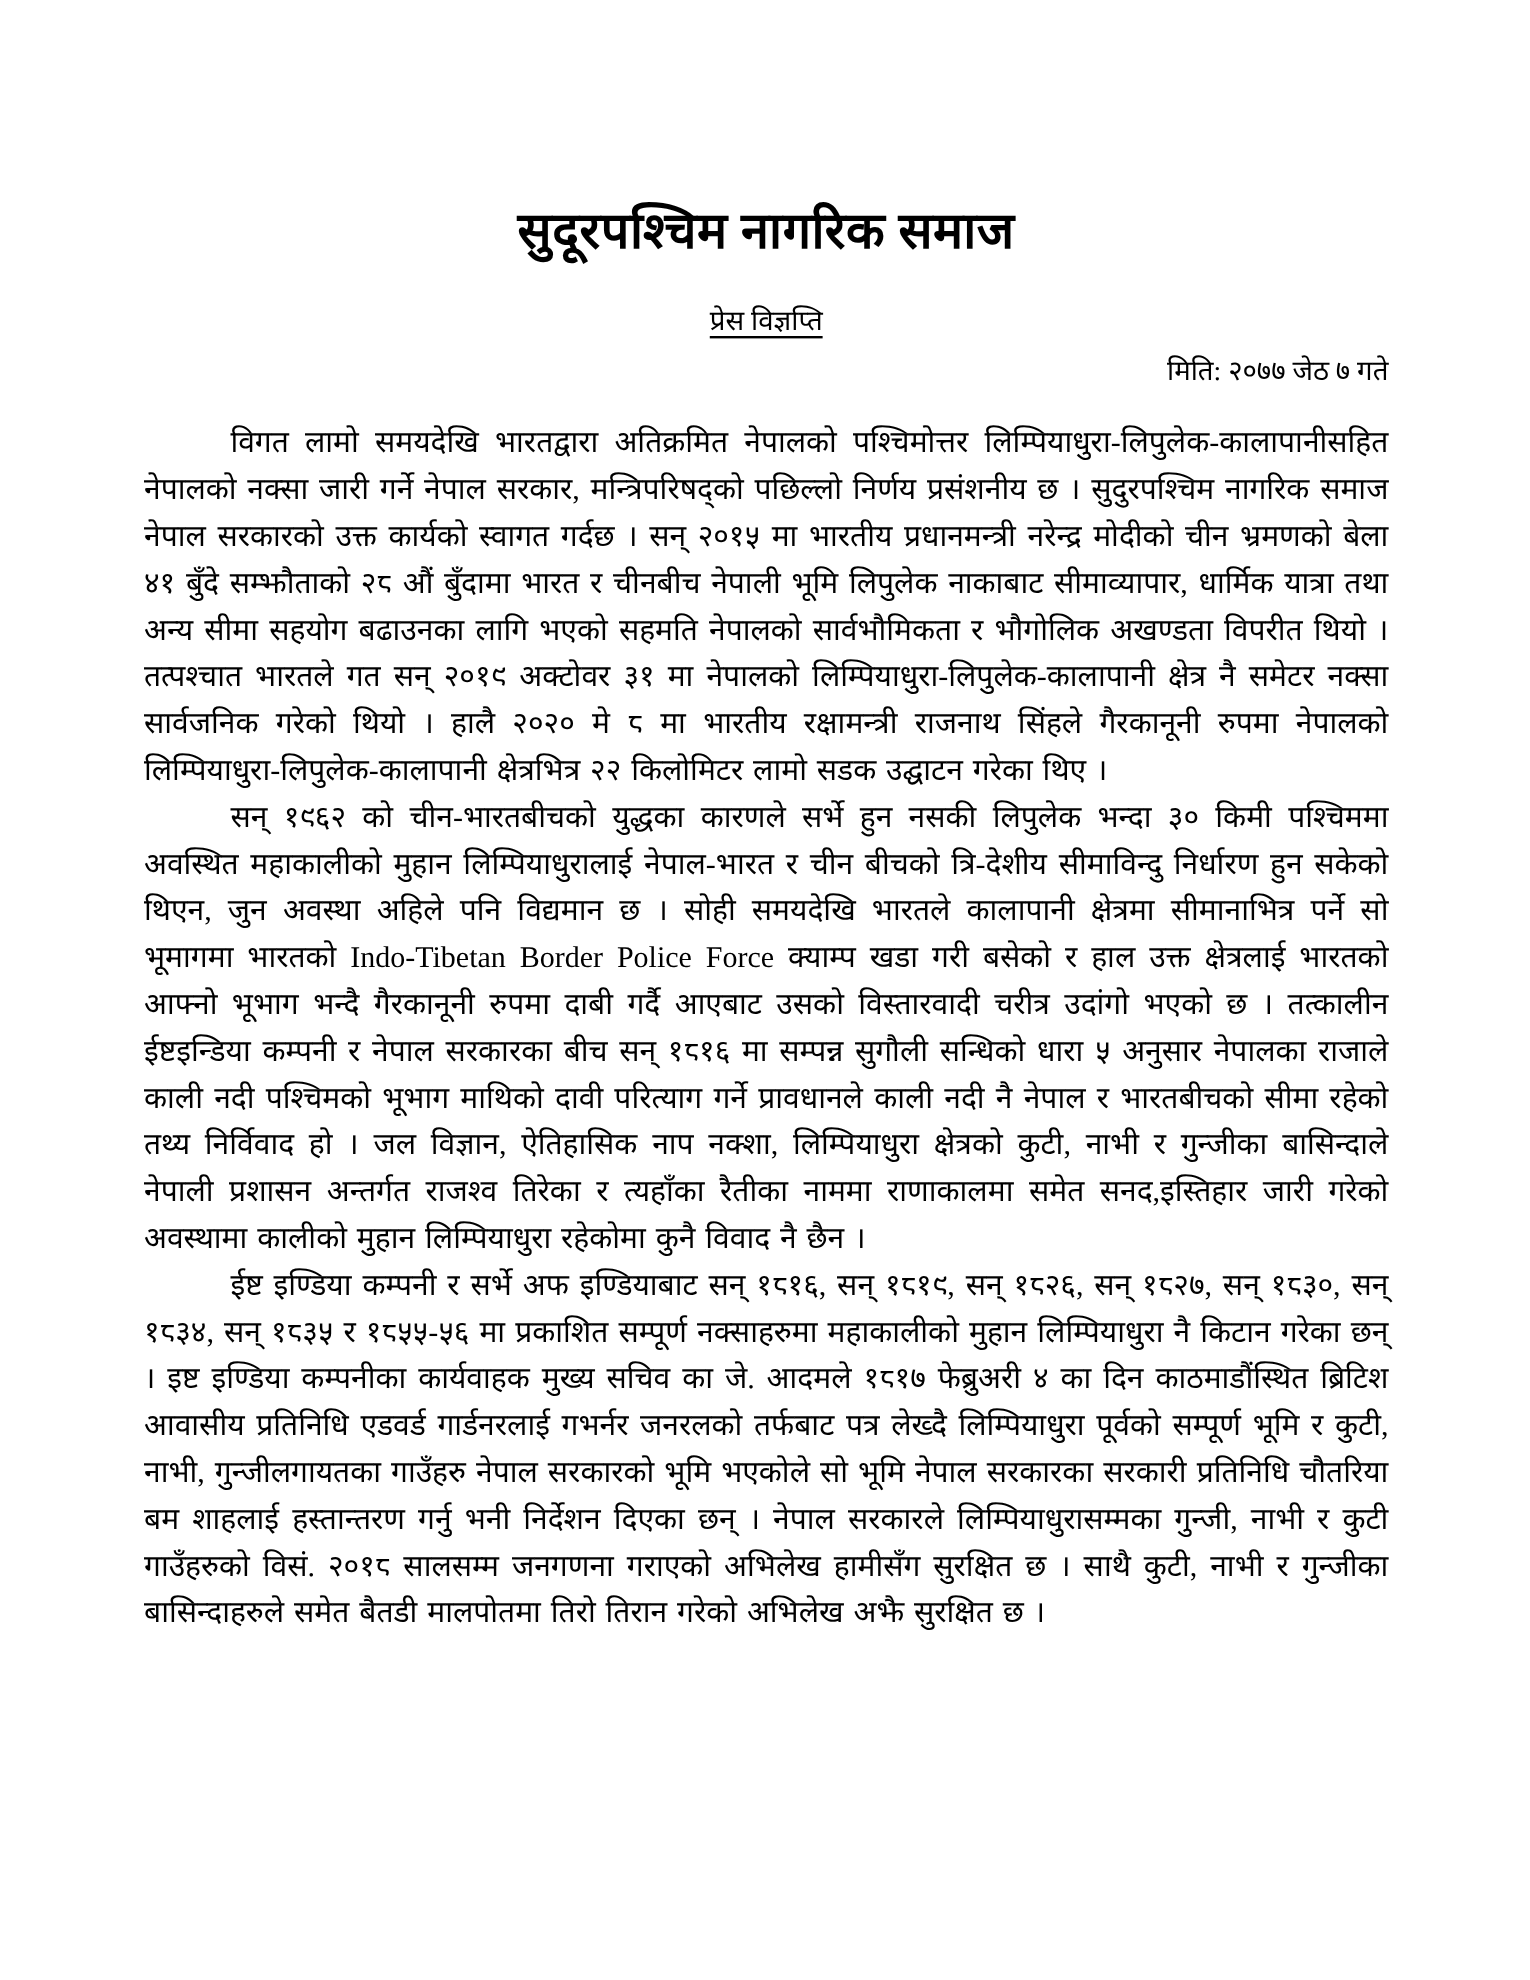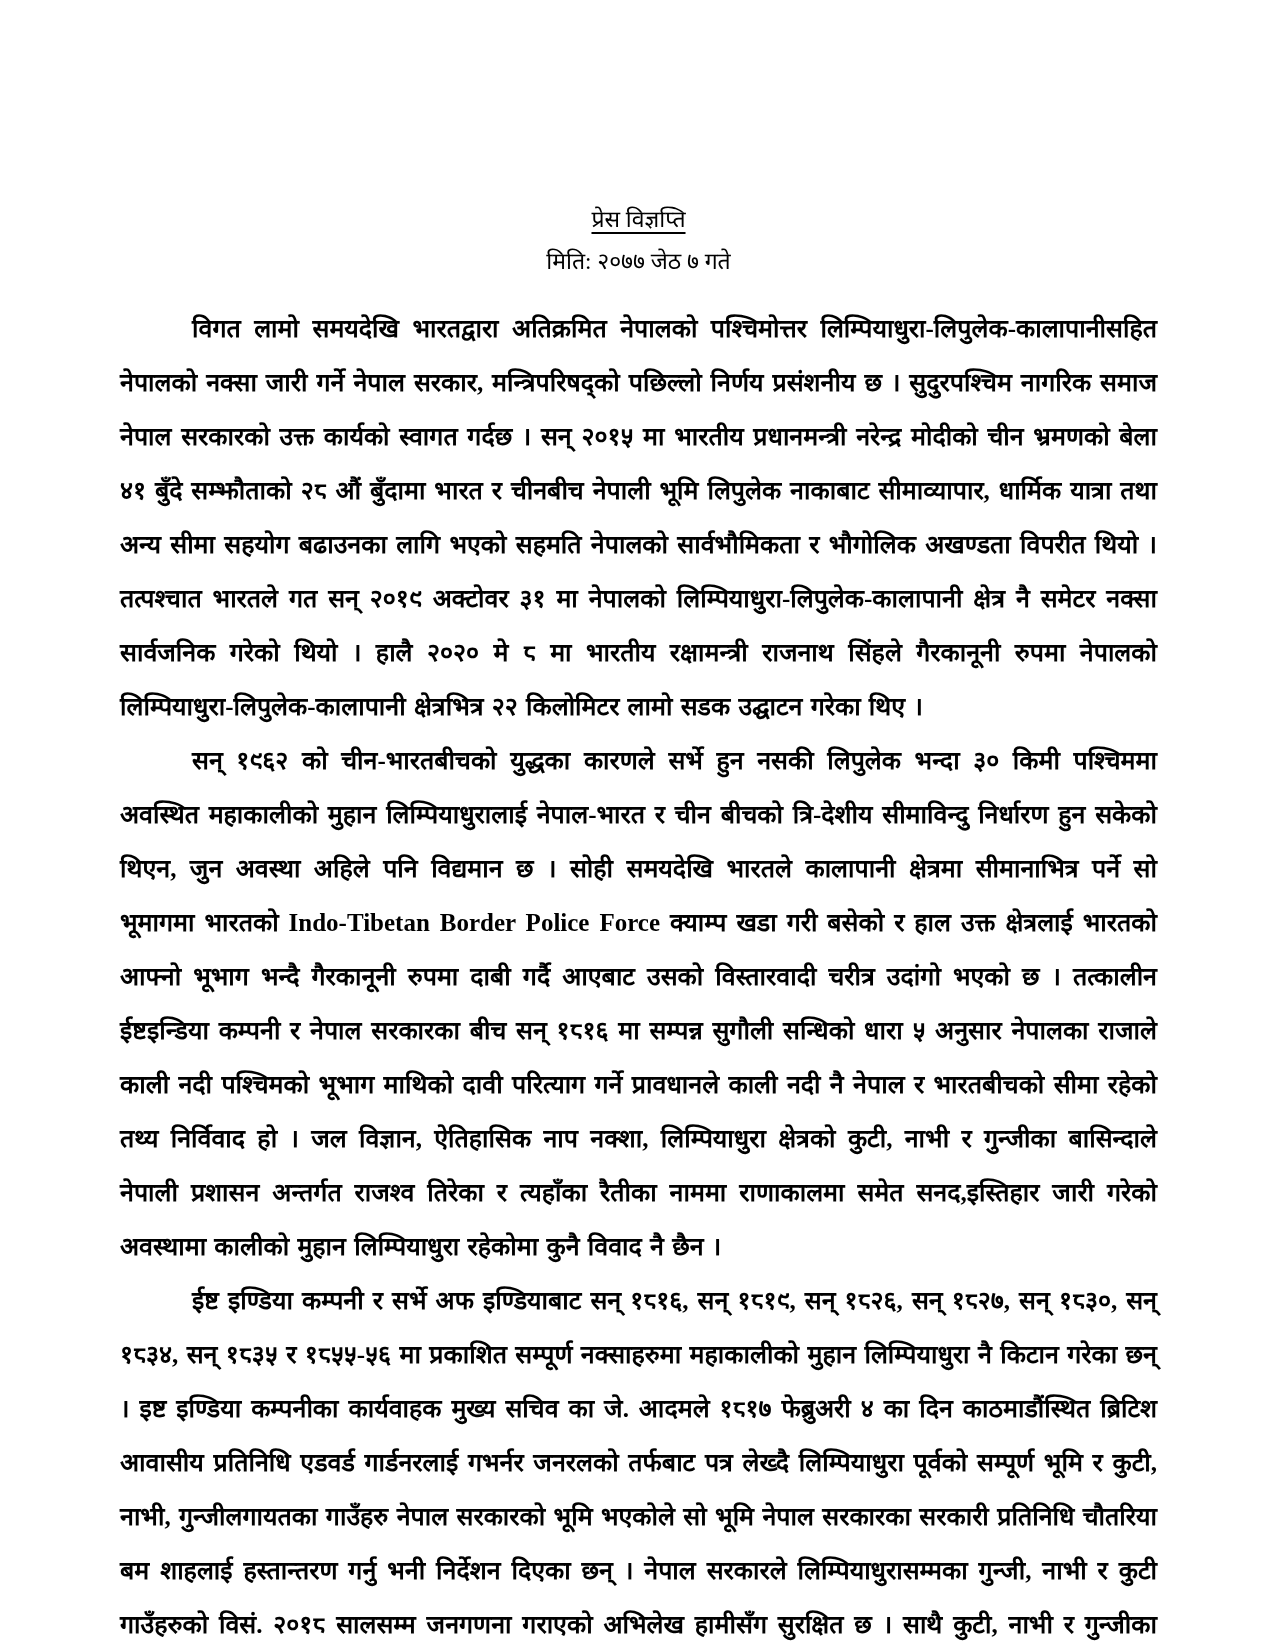--- a/index.html
+++ b/index.html
@@ -37,42 +37,42 @@
     text-align: center;
     font-size: 23px;
     font-weight: normal;
     margin: 32px 0 0 0;
   }
   .press-heading span {
     text-decoration: underline;
     text-underline-offset: 5px;
   }
   .date-line {
-    text-align: center;
+    text-align: right;
     font-size: 23px;
     margin: 10px 0 0 0;
   }
   .body-text {
     margin-top: 26px;
   }
   .body-text p {
     margin: 0;
     font-size: 25px;
-    line-height: 54px;
+    line-height: 39px;
     text-align: justify;
     text-indent: 72px;
     word-spacing: 2px;
-    font-weight: bold;
   }
 </style>
 </head>
 <body>
 
 <div class="page">
 
+  <h1 class="doc-title">सुदूरपश्चिम नागरिक समाज</h1>
 
 
   <div class="press-heading">
     <span>प्रेस विज्ञप्ति</span>
   </div>
 
   <div class="date-line">मिति: २०७७ जेठ ७ गते</div>
 
   <div class="body-text">
     <p>विगत लामो समयदेखि भारतद्वारा अतिक्रमित नेपालको पश्चिमोत्तर लिम्पियाधुरा-लिपुलेक-कालापानीसहित नेपालको नक्सा जारी गर्ने नेपाल सरकार, मन्त्रिपरिषद्को पछिल्लो निर्णय प्रसंशनीय छ । सुदुरपश्चिम नागरिक समाज नेपाल सरकारको उक्त कार्यको स्वागत गर्दछ । सन् २०१५ मा भारतीय प्रधानमन्त्री नरेन्द्र मोदीको चीन भ्रमणको बेला ४१ बुँदे सम्झौताको २८ औं बुँदामा भारत र चीनबीच नेपाली भूमि लिपुलेक नाकाबाट सीमाव्यापार, धार्मिक यात्रा तथा अन्य सीमा सहयोग बढाउनका लागि भएको सहमति नेपालको सार्वभौमिकता र भौगोलिक अखण्डता विपरीत थियो । तत्पश्चात भारतले गत सन् २०१९ अक्टोवर ३१ मा नेपालको लिम्पियाधुरा-लिपुलेक-कालापानी क्षेत्र नै समेटर नक्सा सार्वजनिक गरेको थियो । हालै २०२० मे ८ मा भारतीय रक्षामन्त्री राजनाथ सिंहले गैरकानूनी रुपमा नेपालको लिम्पियाधुरा-लिपुलेक-कालापानी क्षेत्रभित्र २२ किलोमिटर लामो सडक उद्घाटन गरेका थिए ।</p>

